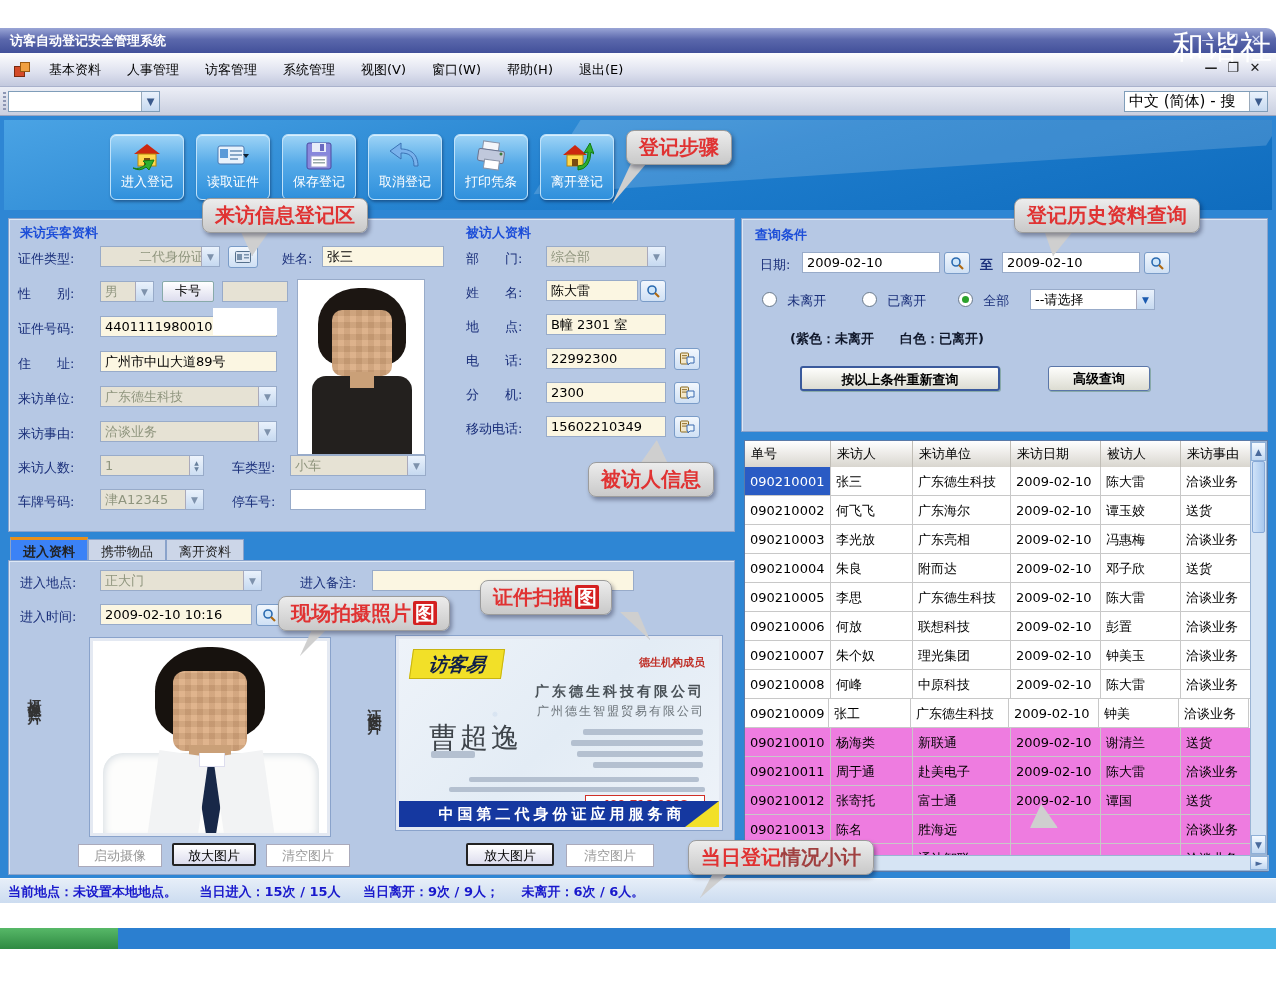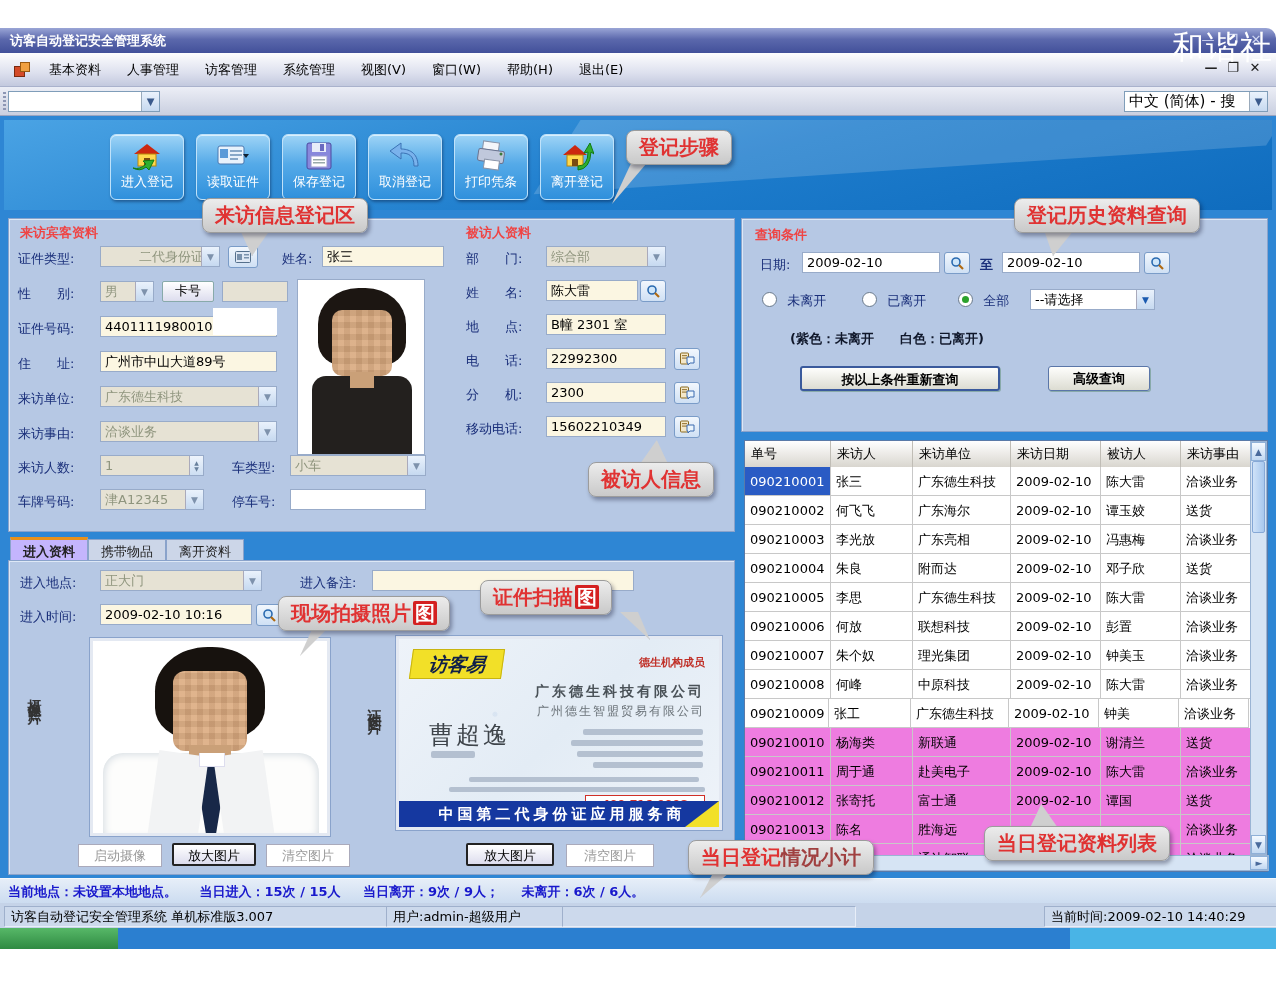--- a/index.html
+++ b/index.html
@@ -36,21 +36,21 @@
   .toolband:after{content:"";position:absolute;left:45%;top:-30px;width:700px;height:80px;
     background:rgba(255,255,255,.16);transform:skew(-35deg) rotate(-4deg);}
   .toolbtn{top:14px;width:74px;height:66px;border-radius:6px;border:1px solid #bfe2fa;
     background:linear-gradient(#9ed4f6,#55aae8 45%,#2f90dc);box-shadow:inset 0 1px 0 #d9effc,1px 2px 3px rgba(0,0,30,.35);
     text-align:center;color:#fff;font-size:13px;cursor:pointer;}
   .toolbtn .ic{display:block;margin:5px auto 1px;width:34px;height:32px;}
   .brand{right:2px;top:26px;color:#fff;font-size:32px;letter-spacing:2px;white-space:nowrap;}
 
   
   .panel{background:#b6c8e4;border:1px solid #8aa3cb;box-shadow:inset 1px 1px 0 #dde8f6;}
-  .sect{color:#ef4444;font-size:13px;font-weight:bold;}
+  .sect{color:#1d4ed8;font-size:13px;font-weight:bold;}
   .lbl{color:#1a2f7a;font-size:13px;white-space:nowrap;}
   .fld{background:#fbf6e2;border:1px solid #98abc9;height:21px;line-height:19px;padding:0 4px;
        font-size:13px;color:#000;white-space:nowrap;overflow:hidden;}
   .fld.dis{background:#e6e2d4;color:#8f957e;}
   .fld.white{background:#fff;}
   .cmb{display:flex;border:1px solid #98abc9;height:21px;background:#e6e2d4;}
   .cmb .val{flex:1;line-height:19px;padding:0 4px;font-size:13px;color:#8f957e;white-space:nowrap;overflow:hidden;}
   .cmb .arr{width:17px;border-left:1px solid #aab;background:linear-gradient(#eaf2fc,#c6d9f0);
     color:#7e92ac;font-size:9px;display:flex;align-items:center;justify-content:center;}
   .icbtn{width:26px;height:22px;border:1px solid #7a9cc8;border-radius:3px;
@@ -74,21 +74,21 @@
   .trow.pink .tcell{background:#ee7ce0;}
   .tcell.sel{background:#2a5bc4;color:#fff;}
   .sb{background:#d6e4f4;border:1px solid #9ab4d4;}
   .sbbtn{background:linear-gradient(#f4f9ff,#c2d8f2);border:1px solid #8fb0d8;color:#4a6a9c;
     font-size:9px;display:flex;align-items:center;justify-content:center;}
   .sbthumb{background:linear-gradient(90deg,#cfe2f8,#a8c8ee);border:1px solid #86a8d6;border-radius:2px;}
 
   
   .tab{height:23px;line-height:23px;padding:0 12px;font-size:13px;border:1px solid #8aa3cb;border-bottom:none;
     background:#ccd6e8;color:#222;display:inline-block;cursor:pointer;}
-  .tab.active{background:#c4b5fd;border-top:3px solid #e8901a;font-weight:bold;}
+  .tab.active{background:#3b82f6;border-top:3px solid #e8901a;font-weight:bold;}
 
   .vlabel{writing-mode:vertical-rl;letter-spacing:4px;color:#333;font-weight:bold;font-size:14px;}
 
   .pbtn{height:23px;line-height:21px;text-align:center;font-size:13px;background:#fff;
     border:1px solid #aab;color:#999;cursor:pointer;}
   .pbtn.en{color:#000;border:2px solid #222;border-radius:2px;background:linear-gradient(#fff,#dde);}
 
   
   .callout{background:linear-gradient(#ececec,#c9c9c9);border:1px solid #9c9c9c;border-radius:8px;
     color:#e03232;font-weight:bold;font-size:20px;padding:3px 12px;white-space:nowrap;
@@ -549,21 +549,21 @@
 
   <div class="abs vlabel" style="left:366px;top:698px;">证件图片</div>
   <div class="abs" style="left:396px;top:636px;width:326px;height:194px;border:3px solid #e4e9f2;outline:1px solid #8aa3cb;background:
       radial-gradient(circle at 30% 40%, rgba(120,160,210,.12) 0 2px, transparent 3px),
       linear-gradient(135deg,#eef3f9 0%,#e3ecf5 50%,#eef3f9 100%);overflow:hidden;">
     <div class="abs" style="left:12px;top:10px;width:92px;height:30px;background:#f2e028;transform:skew(-8deg);border:1px solid #c8b410;
          font-weight:bold;font-size:19px;font-style:italic;color:#102048;text-align:center;line-height:29px;">访客易</div>
     <div class="abs" style="right:14px;top:16px;color:#c03028;font-size:11px;font-weight:bold;">德生机构成员</div>
     <div class="abs" style="right:14px;top:44px;color:#4a5258;font-size:14px;font-weight:bold;letter-spacing:3px;">广东德生科技有限公司</div>
     <div class="abs" style="right:14px;top:64px;color:#6a7278;font-size:12px;letter-spacing:2px;">广州德生智盟贸易有限公司</div>
-    <div class="abs" style="left:30px;top:80px;color:#3e444a;font-size:24px;letter-spacing:3px;">曹超逸</div>
+    <div class="abs" style="left:30px;top:80px;color:#3e444a;font-size:28px;letter-spacing:3px;">曹超逸</div>
     <div class="blurbar" style="left:32px;top:112px;width:44px;height:7px;"></div>
     <div class="blurbar" style="right:16px;top:90px;width:120px;"></div>
     <div class="blurbar" style="right:16px;top:101px;width:132px;"></div>
     <div class="blurbar" style="right:16px;top:112px;width:126px;"></div>
     <div class="blurbar" style="right:16px;top:123px;width:110px;"></div>
     <div class="blurbar" style="left:70px;top:138px;width:230px;height:5px;"></div>
     <div class="blurbar" style="left:50px;top:148px;width:256px;height:5px;"></div>
     <div class="abs" style="right:14px;top:156px;width:120px;height:20px;background:#fff;border:1px solid #d03028;color:#d03028;
          font-size:11px;font-weight:bold;text-align:center;line-height:18px;">400-716-9008</div>
     <div class="abs" style="left:0;bottom:0;width:326px;height:26px;background:#1538a0;color:#fff;font-weight:bold;font-size:15px;
@@ -601,37 +601,28 @@
   <div class="abs callout" style="left:480px;top:580px;">
     <span>证件扫描</span><span class="redbox">图</span>
   </div>
   <i class="tail" style="left:620px;top:612px;width:30px;height:28px;clip-path:polygon(0 0,60% 0,100% 100%);"></i>
 
   <div class="abs callout" style="left:688px;top:840px;">
     <span>当日</span><span style="font-weight:900;">登记</span><span style="color:#a04040;">情况小计</span>
   </div>
   <i class="tail" style="left:700px;top:872px;width:30px;height:26px;clip-path:polygon(100% 0,45% 0,0 100%);"></i>
 
-  <div class="abs callout" style="left:984px;top:826px;">
-    <span>当日登记资料列表</span>
-  </div>
   <i class="tail" style="left:1030px;top:804px;width:28px;height:24px;clip-path:polygon(40% 0,100% 100%,0 100%);"></i>
 
   <div class="abs statusline">
     <span style="margin-left:8px;">当前地点：未设置本地地点。</span>
     <span>当日进入：15次 / 15人</span>
     <span>当日离开：9次 / 9人；</span>
     <span>未离开：6次 / 6人。</span>
   </div>
 
-  <div class="abs statusbar">
-    <span class="sbcell" style="left:4px;width:378px;">访客自动登记安全管理系统 单机标准版3.007</span>
-    <span class="sbcell" style="left:386px;width:172px;">用户:admin-超级用户</span>
-    <span class="sbcell" style="left:562px;width:280px;"></span>
-    <span class="sbcell" style="left:1044px;width:224px;">当前时间:2009-02-10 14:40:29</span>
-  </div>
 
   <div class="abs bottomstrip">
     <span class="abs" style="left:0;top:0;width:118px;height:21px;background:linear-gradient(#57b868,#2f8a42);"></span>
     <span class="abs" style="left:1070px;top:0;width:206px;height:21px;background:#49b4e6;"></span>
   </div>
 
 </div>
 
 </body></html>

